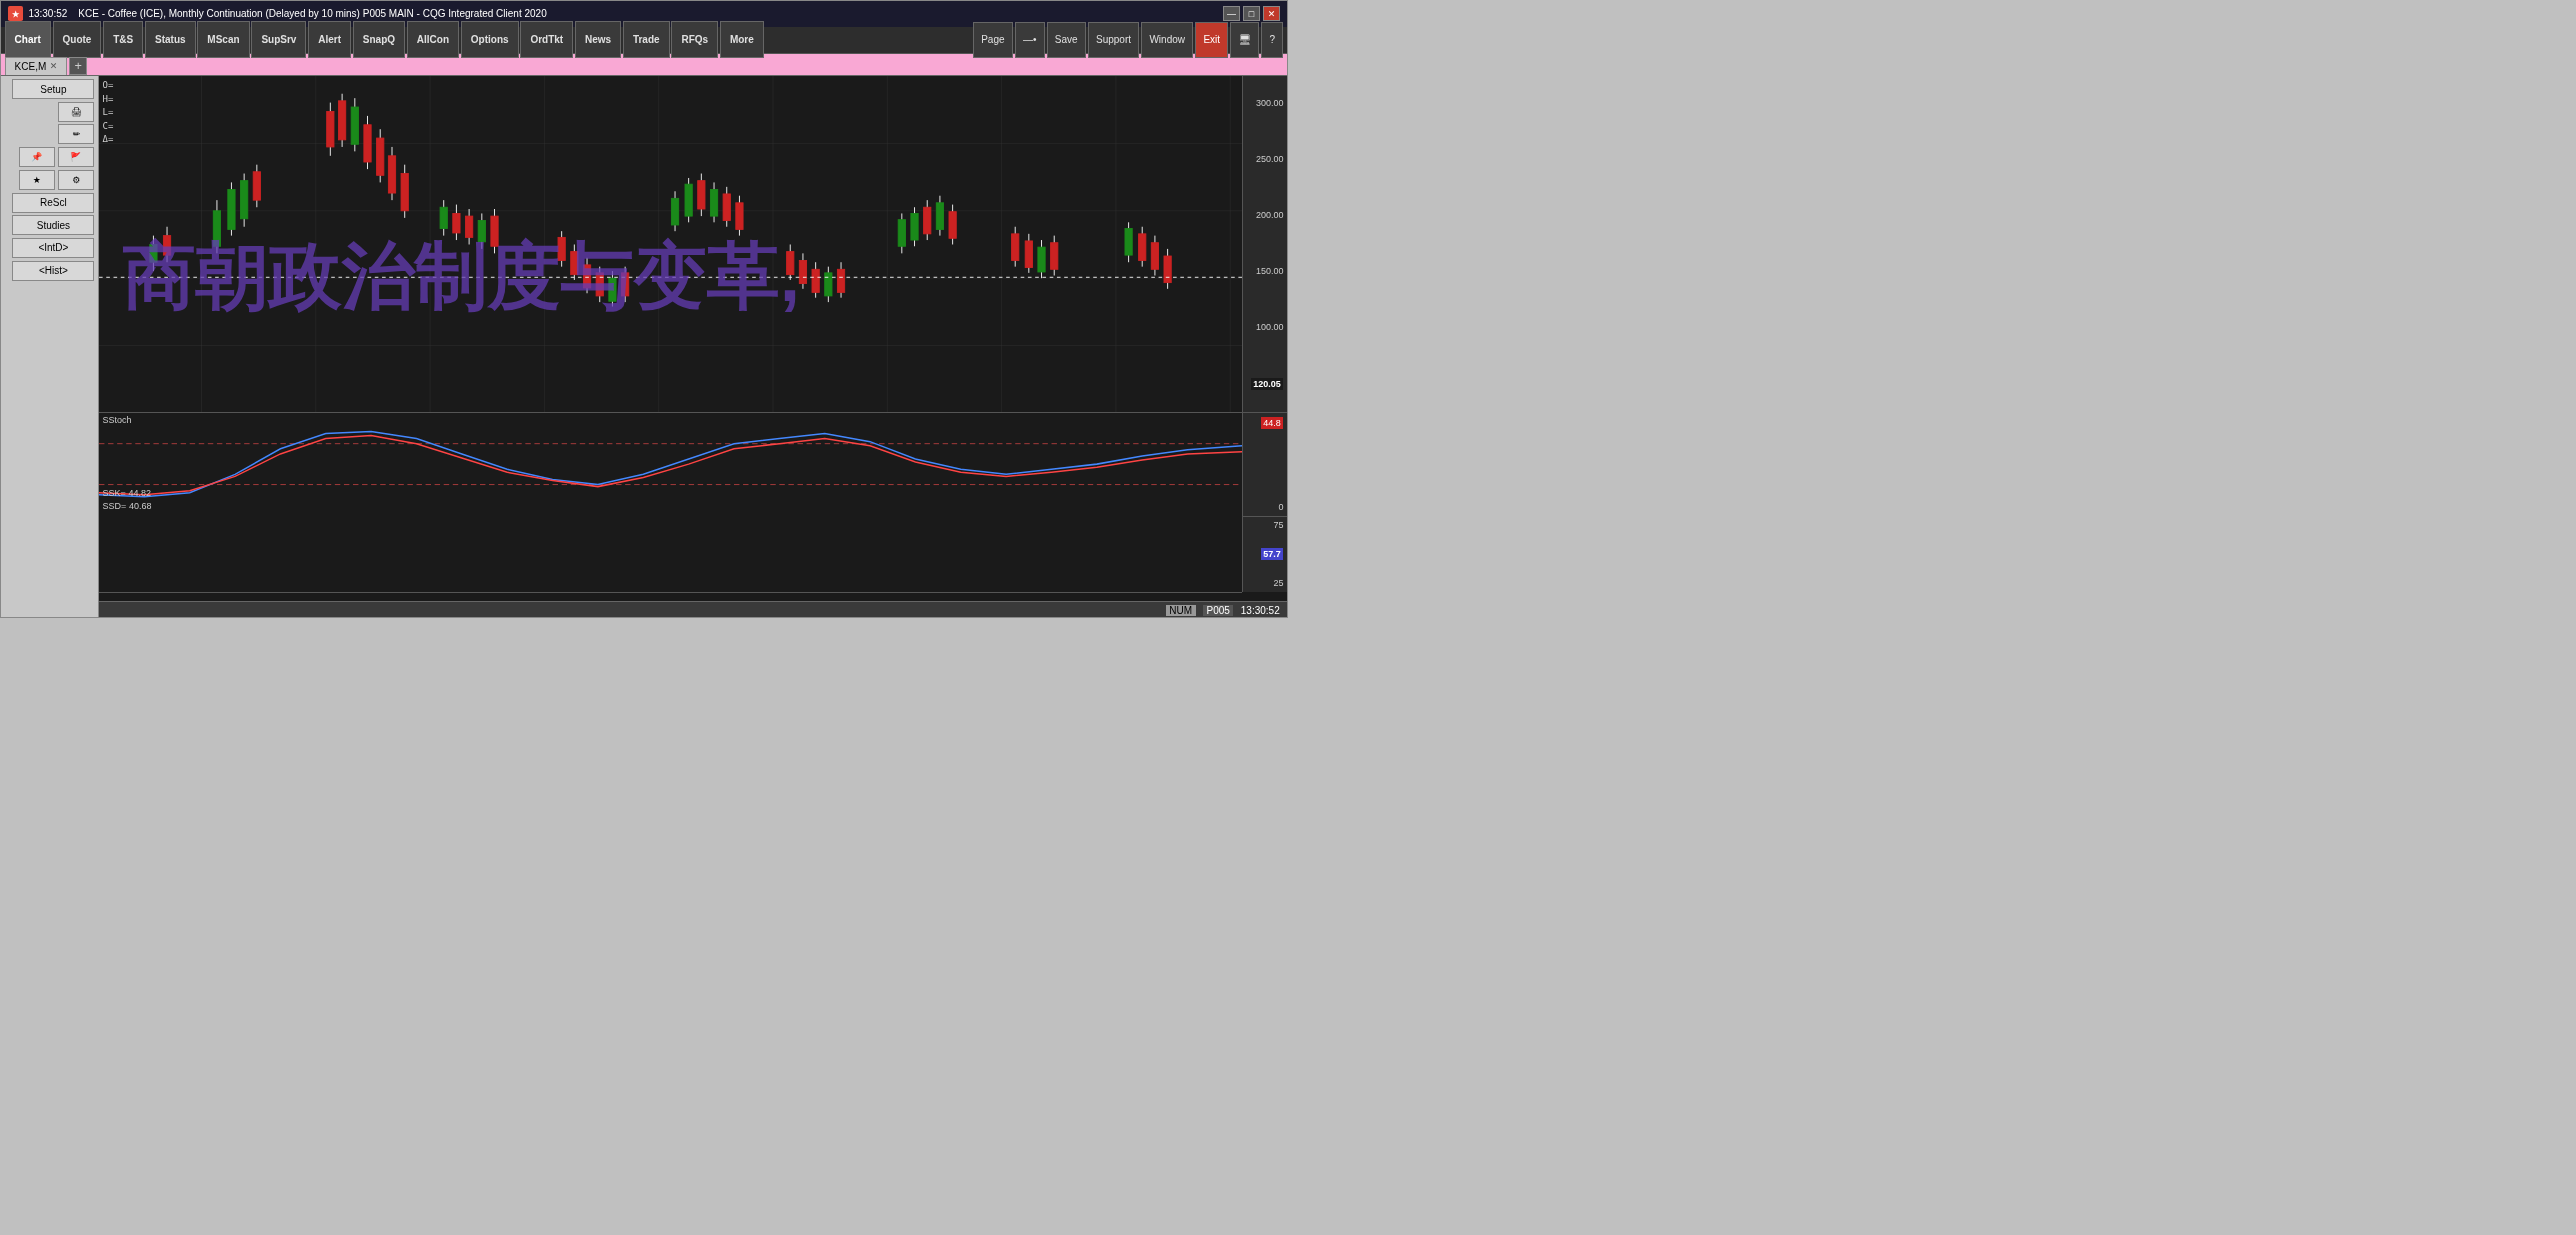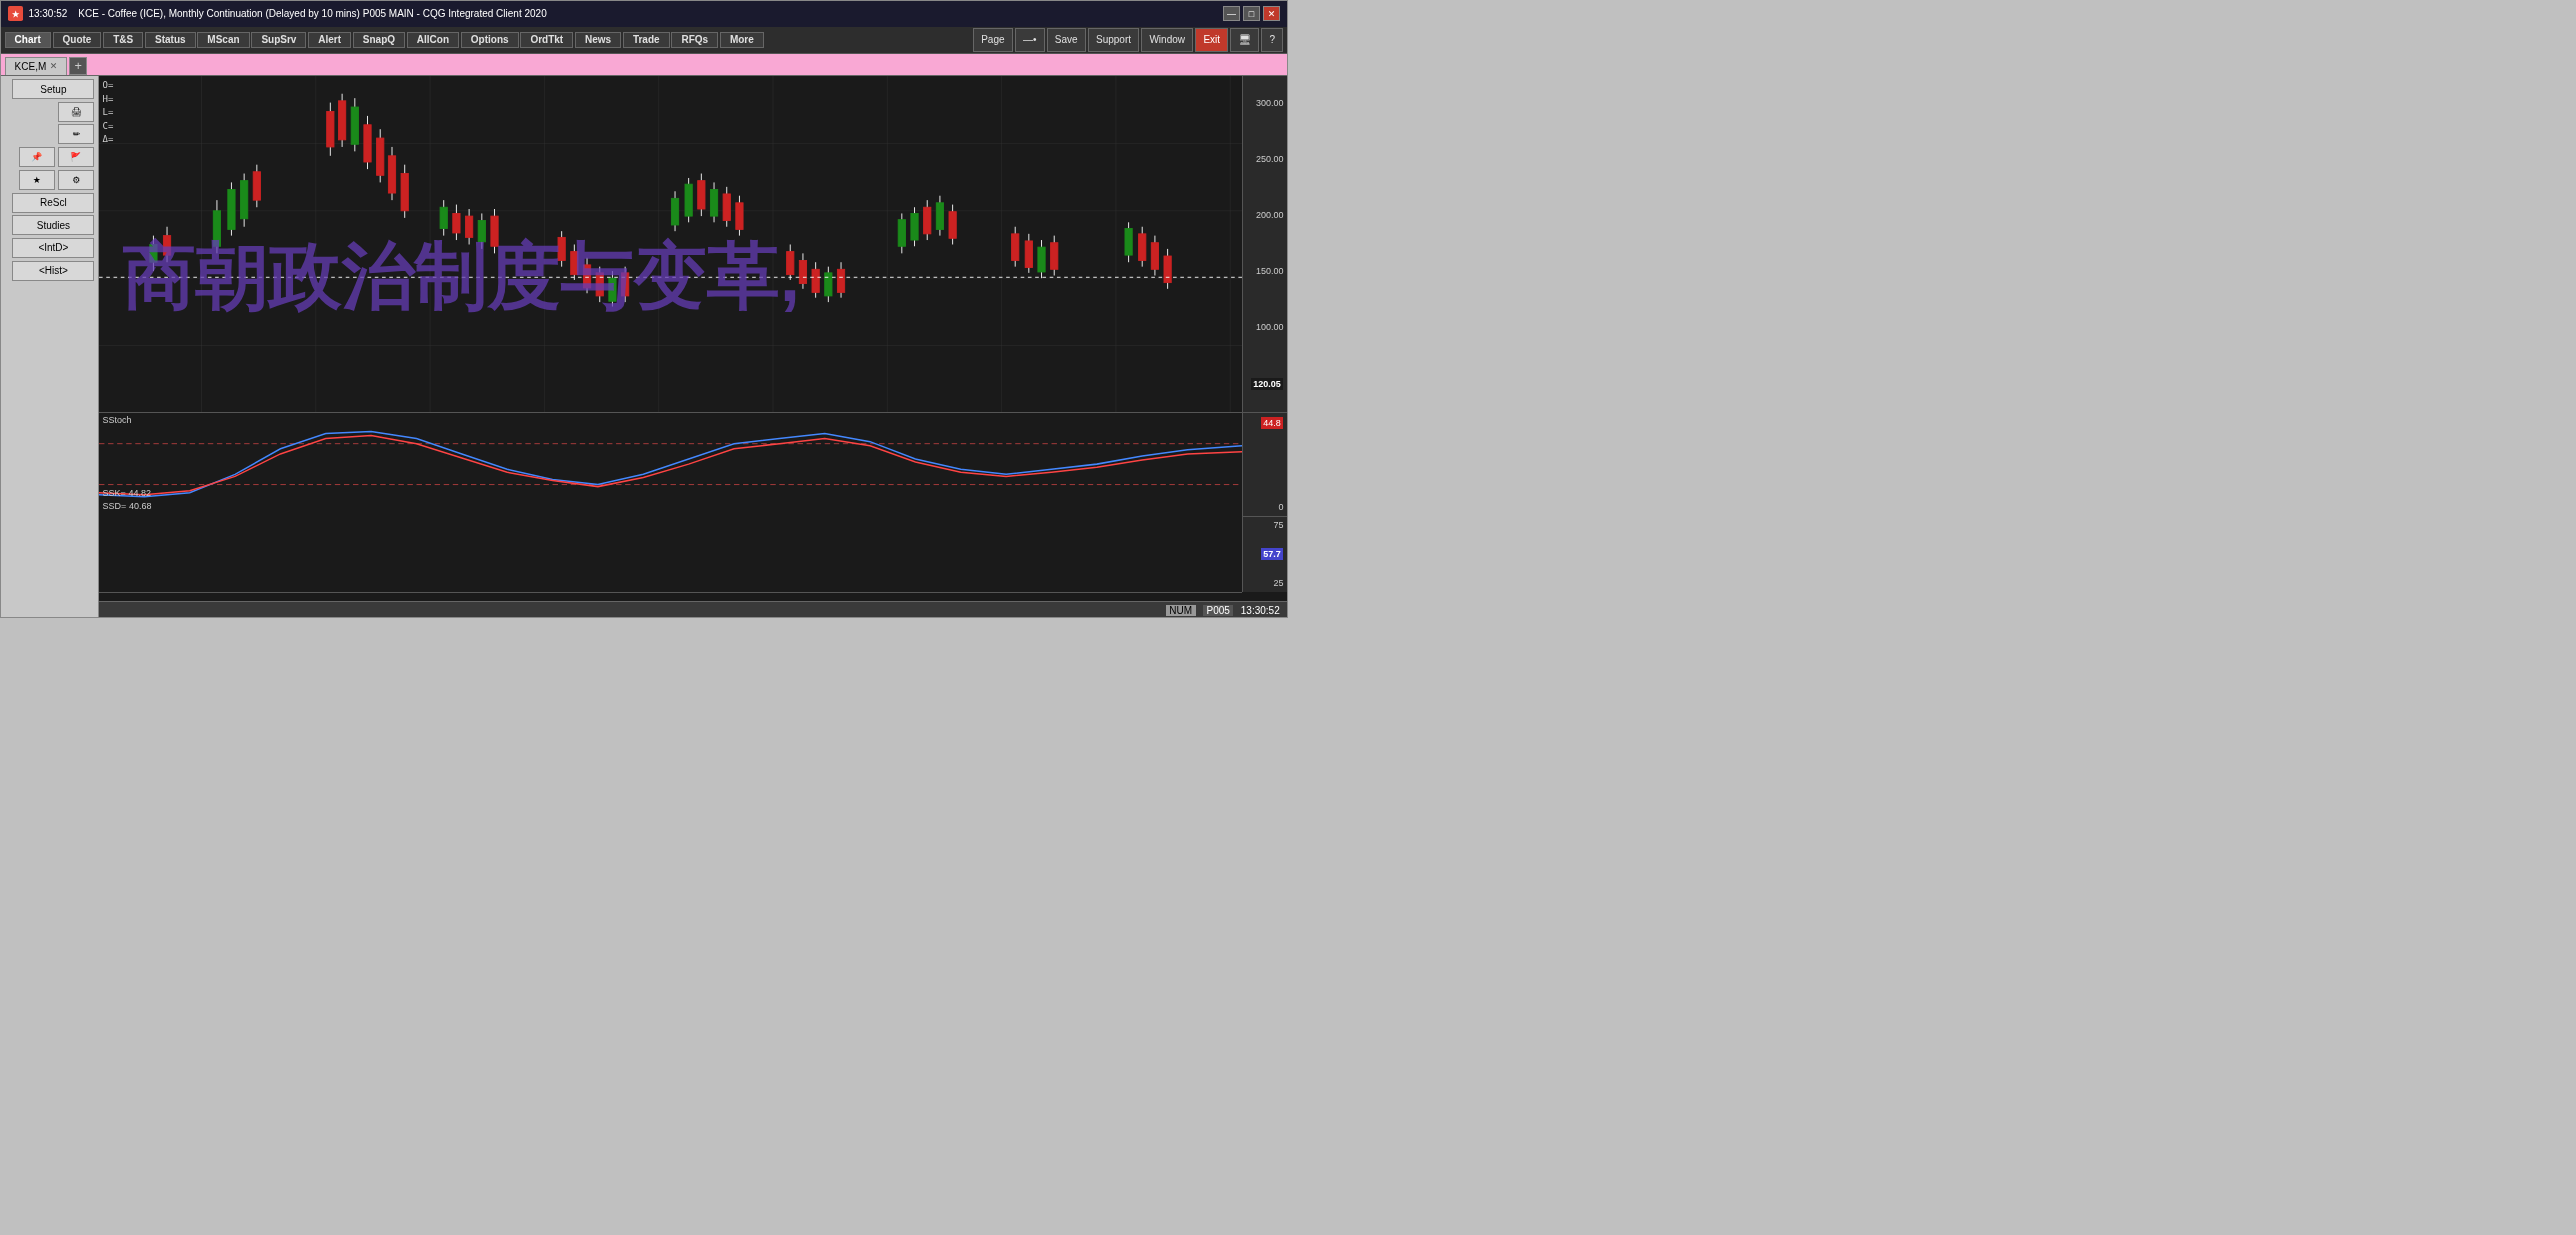--- a/index.html
+++ b/index.html
@@ -63,42 +63,42 @@
       display: flex;
       align-items: center;
       padding: 0 3.6px;
       gap: 1.8px;
       border-bottom: 0.9px solid #555;
     }
     .menu-btn {
       background: #3a3a3a;
       color: #e0e0e0;
       border: 0.9px solid #666;
-      height: 16px;
+      height: 37px;
       padding: 0 9px;
       font-size: 10px;
       font-weight: bold;
       cursor: pointer;
       display: flex;
       align-items: center;
     }
     .menu-btn.active {
       background: #555;
       color: #fff;
     }
     #right-menu-bar {
       display: flex;
       gap: 1.8px;
       margin-left: auto;
     }
     .right-btn {
       background: #3a3a3a;
       color: #e0e0e0;
       border: 0.9px solid #666;
-      height: 24px;
+      height: 36px;
       padding: 0 7.3px;
       font-size: 10px;
       cursor: pointer;
     }
     
     #tab-bar {
       background: #f9a8d4;
       height: 22px;
       display: flex;
       align-items: flex-end;

